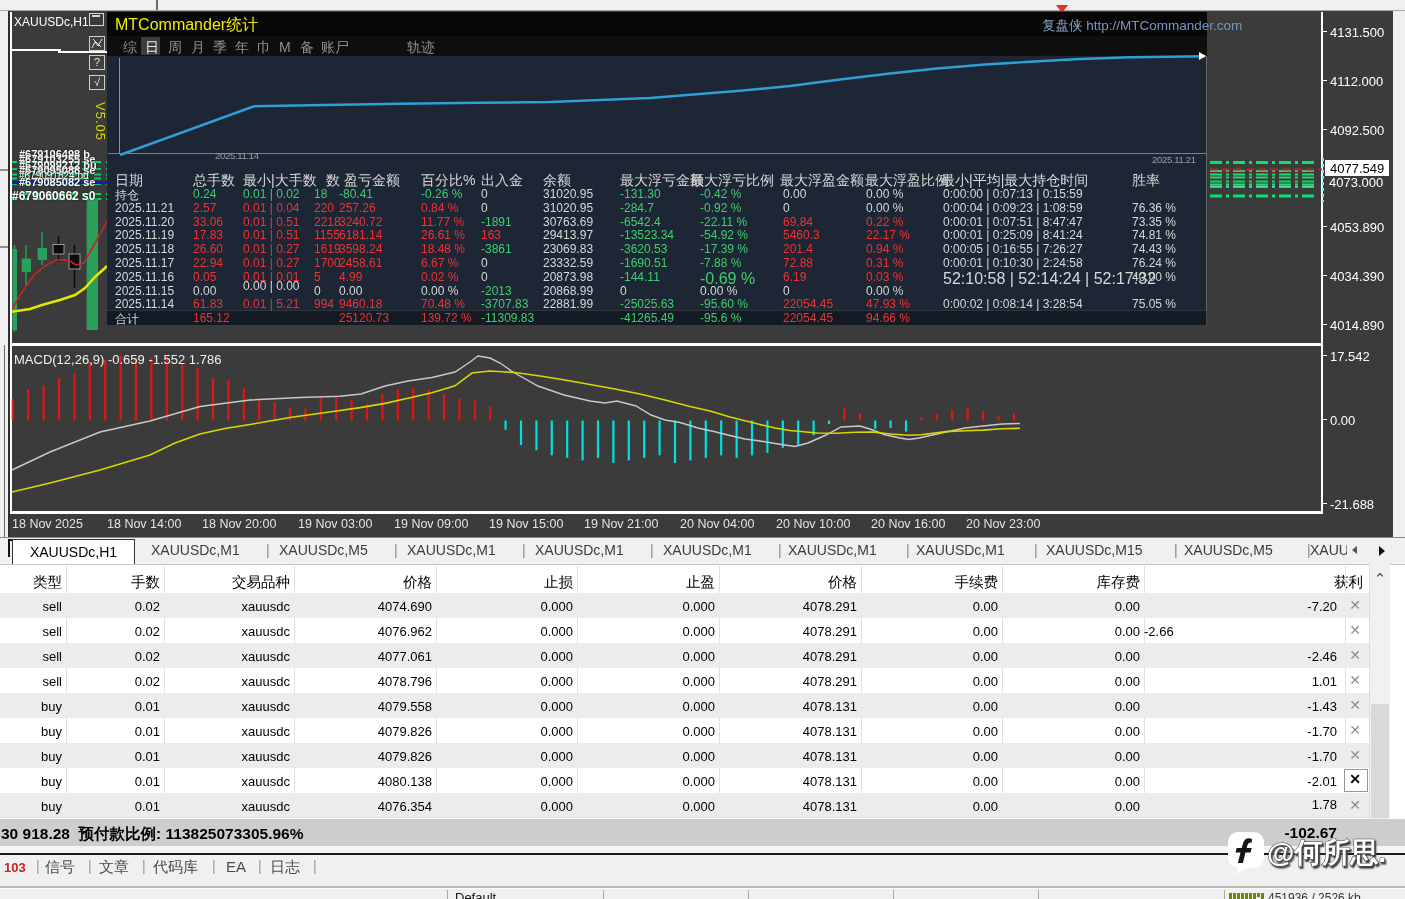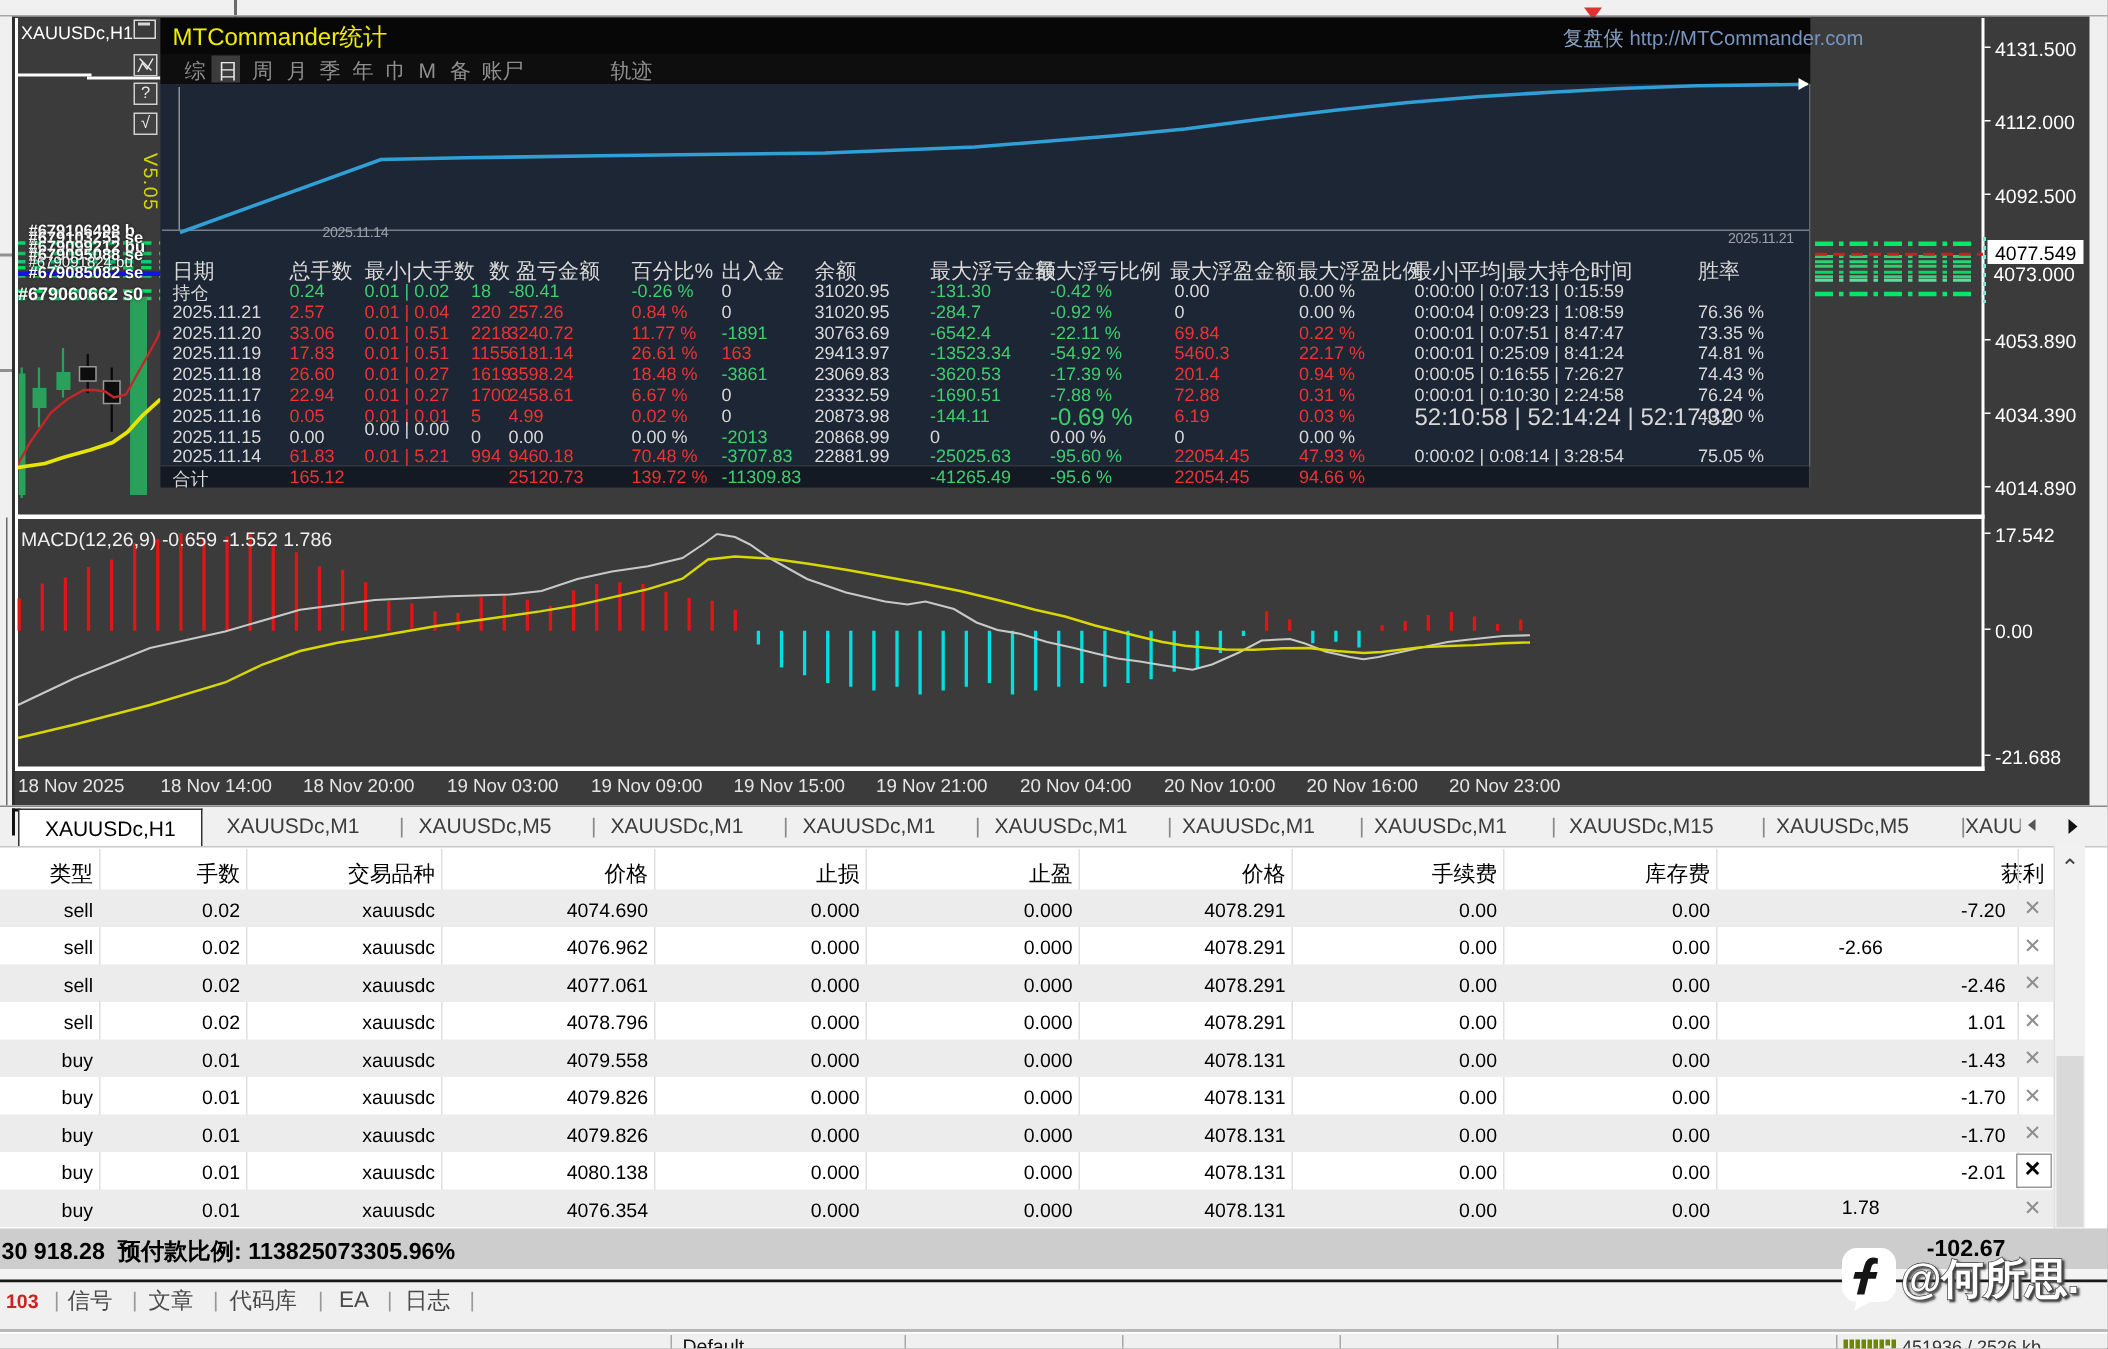--- a/index.html
+++ b/index.html
@@ -409,21 +409,21 @@
 <div class="a" style="left:1347px;top:597px;width:16px;text-align:center;font-size:14px;color:#8e8e8e">✕</div>
 <div class="a" style="left:0px;top:624px;width:62px;text-align:right;font-size:13px;color:#000">sell</div>
 <div class="a" style="left:66px;top:624px;width:94px;text-align:right;font-size:13px;color:#000">0.02</div>
 <div class="a" style="left:164px;top:624px;width:126px;text-align:right;font-size:13px;color:#000">xauusdc</div>
 <div class="a" style="left:294px;top:624px;width:138px;text-align:right;font-size:13px;color:#000">4076.962</div>
 <div class="a" style="left:436px;top:624px;width:137px;text-align:right;font-size:13px;color:#000">0.000</div>
 <div class="a" style="left:577px;top:624px;width:138px;text-align:right;font-size:13px;color:#000">0.000</div>
 <div class="a" style="left:719px;top:624px;width:138px;text-align:right;font-size:13px;color:#000">4078.291</div>
 <div class="a" style="left:861px;top:624px;width:137px;text-align:right;font-size:13px;color:#000">0.00</div>
 <div class="a" style="left:1002px;top:624px;width:138px;text-align:right;font-size:13px;color:#000">0.00</div>
-<div class="a" style="left:1144px;top:624px;width:193px;text-align:center;font-size:13px;color:#000">-2.66</div>
+<div class="a" style="left:1144px;top:624px;width:193px;text-align:left;font-size:13px;color:#000">-2.66</div>
 <div class="a" style="left:1347px;top:622px;width:16px;text-align:center;font-size:14px;color:#8e8e8e">✕</div>
 <div class="a" style="left:0;top:643px;width:1369px;height:25px;background:#ececec"></div>
 <div class="a" style="left:0px;top:649px;width:62px;text-align:right;font-size:13px;color:#000">sell</div>
 <div class="a" style="left:66px;top:649px;width:94px;text-align:right;font-size:13px;color:#000">0.02</div>
 <div class="a" style="left:164px;top:649px;width:126px;text-align:right;font-size:13px;color:#000">xauusdc</div>
 <div class="a" style="left:294px;top:649px;width:138px;text-align:right;font-size:13px;color:#000">4077.061</div>
 <div class="a" style="left:436px;top:649px;width:137px;text-align:right;font-size:13px;color:#000">0.000</div>
 <div class="a" style="left:577px;top:649px;width:138px;text-align:right;font-size:13px;color:#000">0.000</div>
 <div class="a" style="left:719px;top:649px;width:138px;text-align:right;font-size:13px;color:#000">4078.291</div>
 <div class="a" style="left:861px;top:649px;width:137px;text-align:right;font-size:13px;color:#000">0.00</div>
@@ -491,21 +491,21 @@
 <div class="a" style="left:0;top:793px;width:1369px;height:25px;background:#ececec"></div>
 <div class="a" style="left:0px;top:799px;width:62px;text-align:right;font-size:13px;color:#000">buy</div>
 <div class="a" style="left:66px;top:799px;width:94px;text-align:right;font-size:13px;color:#000">0.01</div>
 <div class="a" style="left:164px;top:799px;width:126px;text-align:right;font-size:13px;color:#000">xauusdc</div>
 <div class="a" style="left:294px;top:799px;width:138px;text-align:right;font-size:13px;color:#000">4076.354</div>
 <div class="a" style="left:436px;top:799px;width:137px;text-align:right;font-size:13px;color:#000">0.000</div>
 <div class="a" style="left:577px;top:799px;width:138px;text-align:right;font-size:13px;color:#000">0.000</div>
 <div class="a" style="left:719px;top:799px;width:138px;text-align:right;font-size:13px;color:#000">4078.131</div>
 <div class="a" style="left:861px;top:799px;width:137px;text-align:right;font-size:13px;color:#000">0.00</div>
 <div class="a" style="left:1002px;top:799px;width:138px;text-align:right;font-size:13px;color:#000">0.00</div>
-<div class="a" style="left:1144px;top:797px;width:193px;text-align:center;font-size:13px;color:#000">1.78</div>
+<div class="a" style="left:1144px;top:797px;width:193px;text-align:right;font-size:13px;color:#000">1.78</div>
 <div class="a" style="left:1347px;top:797px;width:16px;text-align:center;font-size:14px;color:#8e8e8e">✕</div>
 <div class="a" style="left:1369px;top:564px;width:21px;height:255px;background:#f1f1f1;border-left:1px solid #ddd"></div>
 <div class="a" style="left:1371px;top:571px;width:18px;height:16px;color:#444;font-size:15px;text-align:center;line-height:16px">⌃</div>
 <div class="a" style="left:1371px;top:704px;width:18px;height:114px;background:#d9d9d9"></div>
 <div class="a" style="left:0;top:819px;width:1405px;height:27px;background:#cdcdcd"></div>
 <div class="a" style="left:1px;top:824px;font-size:15.5px;font-weight:bold;color:#000">30 918.28&nbsp;&nbsp;预付款比例: 113825073305.96%</div>
 <div class="a" style="left:1144px;top:824px;width:193px;text-align:right;font-size:15.5px;font-weight:bold;color:#000">-102.67</div>
 <div class="a" style="left:0;top:846px;width:1405px;height:7px;background:#f4f4f4"></div>
 <div class="a" style="left:0;top:853px;width:1405px;height:2px;background:#1a1a1a"></div>
 <div class="a" style="left:0;top:855px;width:1405px;height:31px;background:#f0f0f0"></div>

